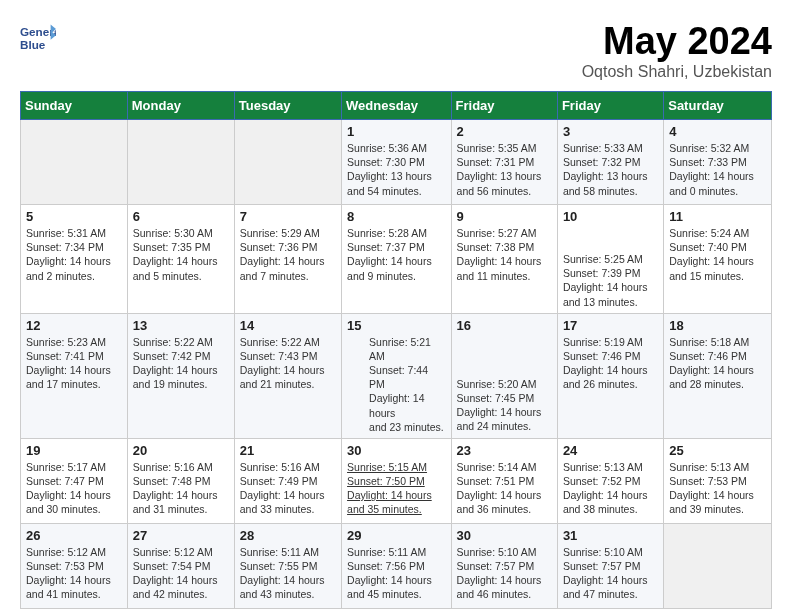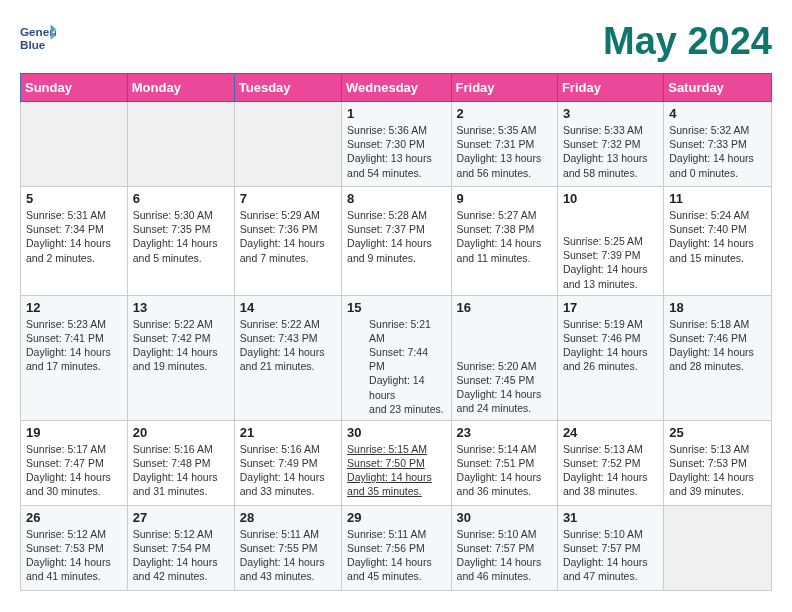--- a/index.html
+++ b/index.html
@@ -24,33 +24,33 @@
       width: 36px;
       height: 36px;
       margin-right: 2px;
     }
     .title-block {
       text-align: right;
     }
     .month-title {
       font-size: 38px;
       font-weight: bold;
-      color: #0f766e;
+      color: #000000;
     }
     .location {
       font-size: 16px;
       color: #555;
     }
     table {
       width: 100%;
       border-collapse: collapse;
       font-size: 11px;
     }
     thead tr th {
-      background: #ec4899;
+      background: #15803d;
       color: #fff;
       padding: 6px 4px;
       text-align: left;
       font-size: 13px;
       font-weight: bold;
       border: 1px solid #3a6ab0;
     }
     tbody tr td {
       border: 1px solid #ccc;
       vertical-align: top;
@@ -89,20 +89,21 @@
   <div class="logo">
     <svg class="logo-icon" viewBox="0 0 40 40" xmlns="http://www.w3.org/2000/svg">
       <text x="0" y="18" font-size="13" font-weight="bold" fill="#2d4d8e">General</text>
       <text x="0" y="32" font-size="13" font-weight="bold" fill="#2d4d8e">Blue</text>
       <polygon points="34,5 40,10 34,15" fill="#5b9bd5"></polygon>
       <polygon points="34,12 40,17 34,22" fill="#5b9bd5"></polygon>
     </svg>
   </div>
   <div class="title-block">
     <div class="month-title">May 2024</div>
+    <div class="location">Oqtosh Shahri, Uzbekistan</div>
   </div>
 </div>
 
 <table>
   <thead>
     <tr id="header-row">
         <th>Sunday</th>
         <th>Monday</th>
         <th>Tuesday</th>
         <th>Wednesday</th>

